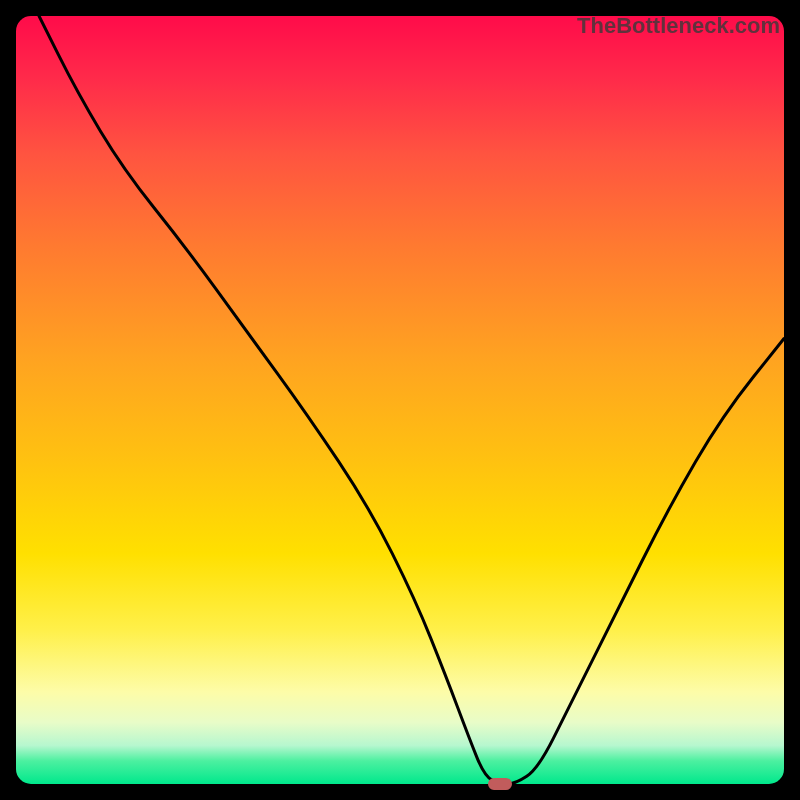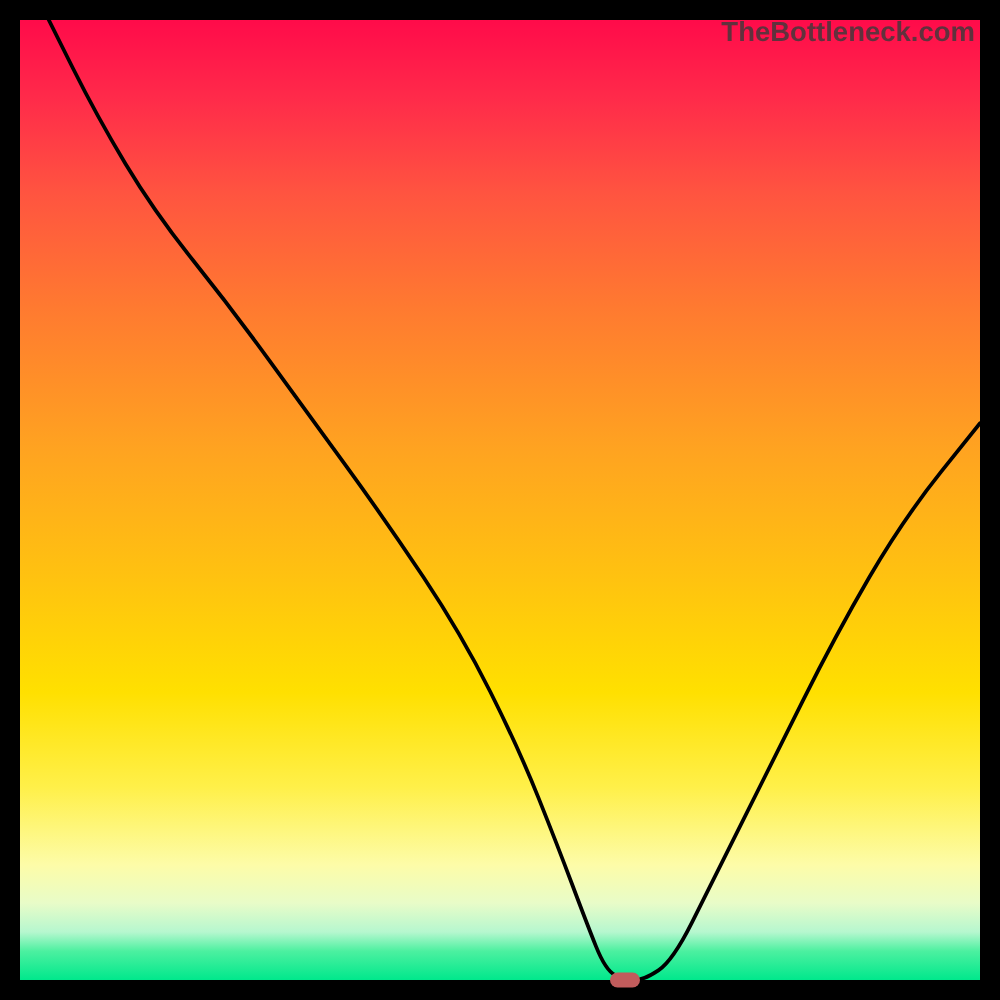--- a/index.html
+++ b/index.html
@@ -32,20 +32,21 @@
       #ffa420 45%,
       #ffc210 58%,
       #ffe000 70%,
       #fff04a 80%,
       #fdfca8 88%,
       #e8fcc8 92%,
       #b6f7cf 95%,
       #4cf0a0 97%,
       #00e88c 100%
     );
+    border-radius: 15px;
   }
   .watermark {
     position: absolute;
     right: 4px;
     top: -3px;
     font-family: Arial, Helvetica, sans-serif;
     font-weight: bold;
     font-size: 22px;
     color: #3a3a3a;
     opacity: 0.8;

